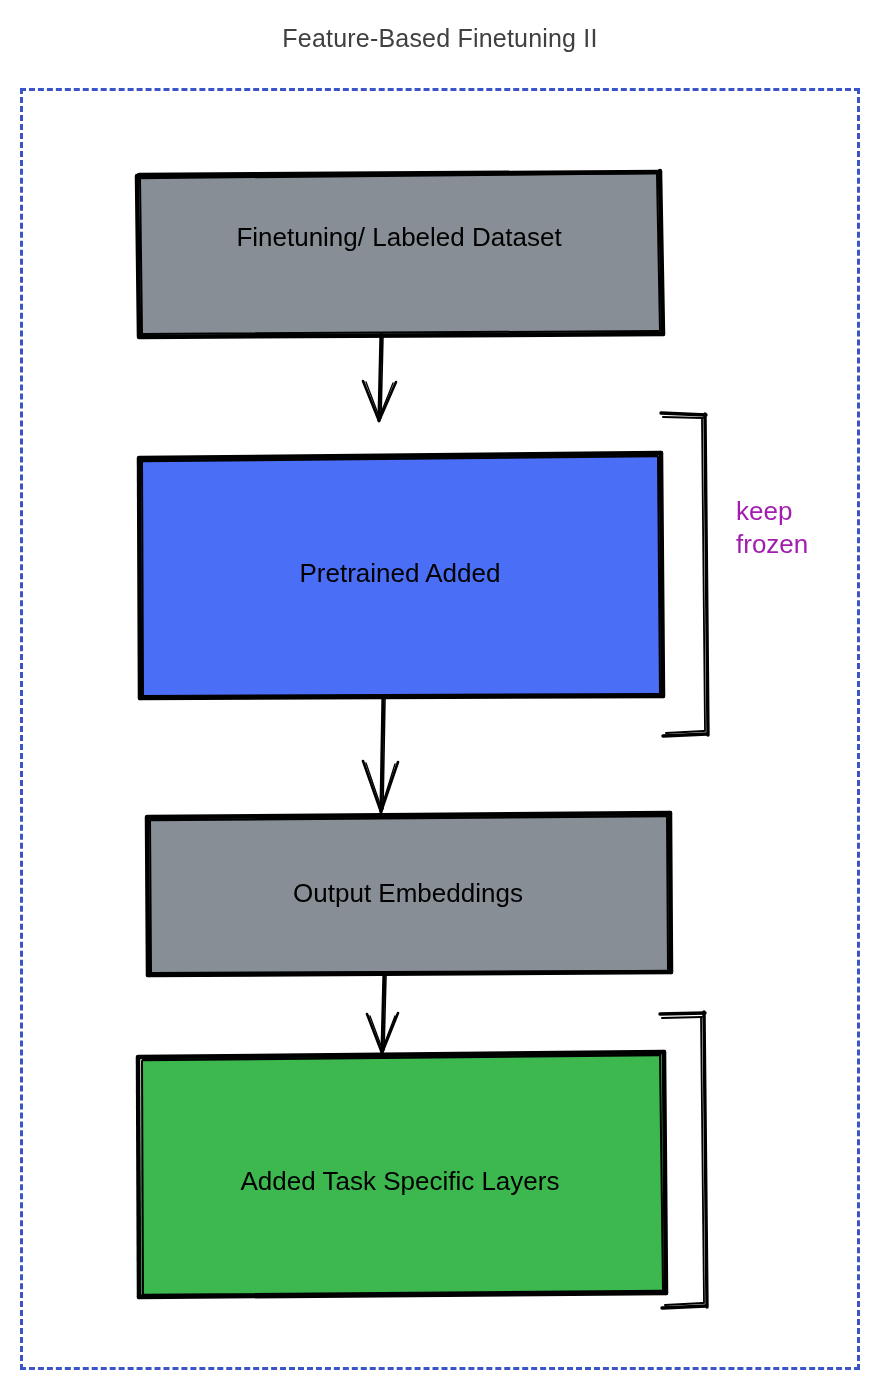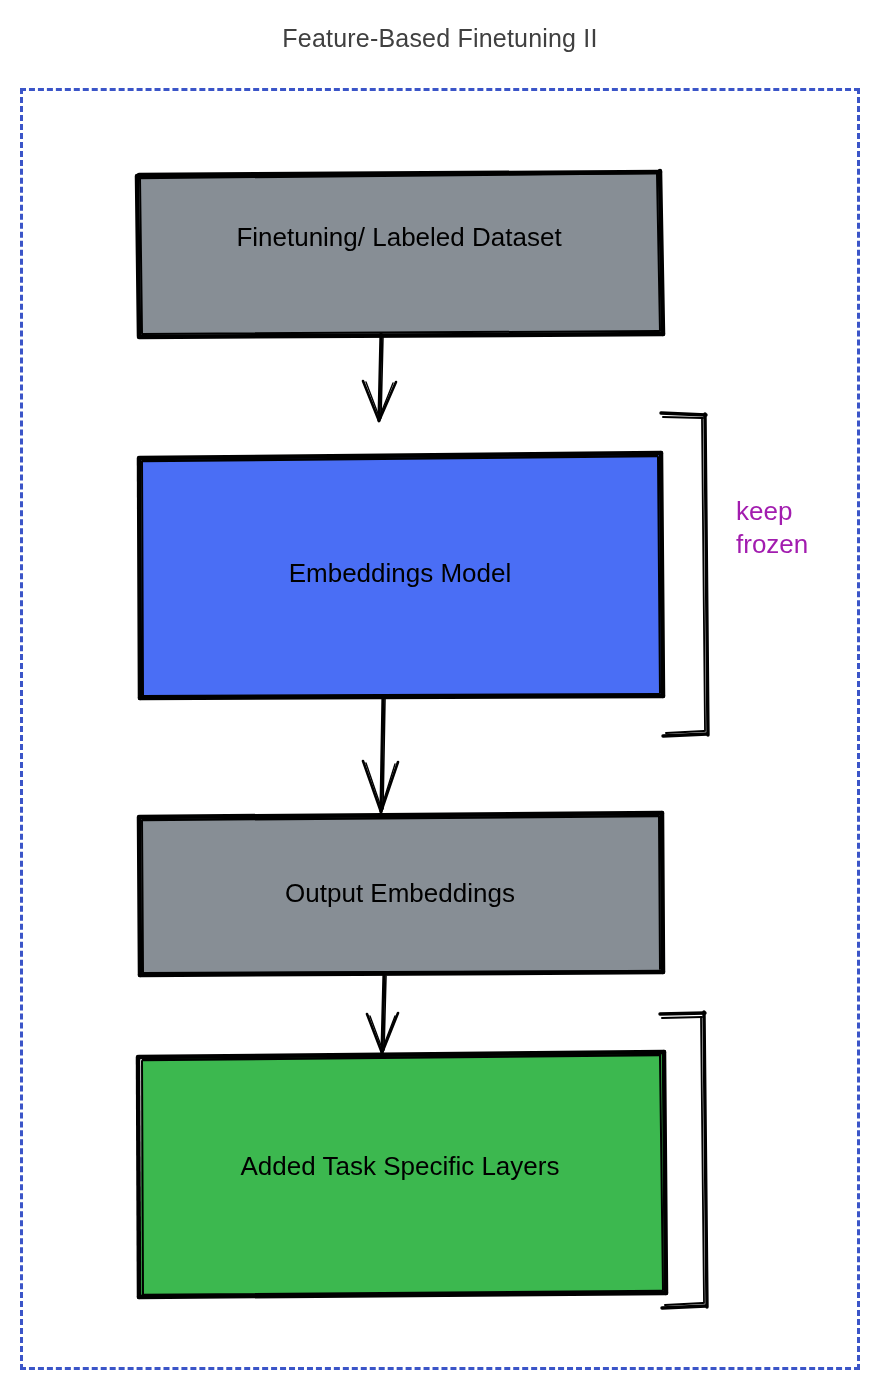--- a/index.html
+++ b/index.html
@@ -104,24 +104,24 @@
       <path d="M4,5 L522,2 L524,243 L2,245 Z" fill="#4a6ef5" stroke="none"></path>
       <path d="M2,6 L523,1" fill="none" stroke="#000000" stroke-width="4.5" stroke-linecap="round"></path>
       <path d="M5,9 L519,4" fill="none" stroke="#000000" stroke-width="2.5" stroke-linecap="round"></path>
       <path d="M523,1 L525,244" fill="none" stroke="#000000" stroke-width="4.5" stroke-linecap="round"></path>
       <path d="M520,5 L522,241" fill="none" stroke="#000000" stroke-width="2" stroke-linecap="round"></path>
       <path d="M525,244 L2,246" fill="none" stroke="#000000" stroke-width="4.5" stroke-linecap="round"></path>
       <path d="M521,242 L5,244" fill="none" stroke="#000000" stroke-width="2" stroke-linecap="round"></path>
       <path d="M2,246 L1,6" fill="none" stroke="#000000" stroke-width="4.5" stroke-linecap="round"></path>
       <path d="M5,243 L4,9" fill="none" stroke="#000000" stroke-width="2" stroke-linecap="round"></path>
     </svg>
-    <div class="node-label" style="top:106px;">Embeddings Model</div>
-  </div>
-
-  <div class="node" style="left:138px; top:812px; width:524px; height:162px;">
+    <div class="node-label" style="top:106px;">Pretrained Added</div>
+  </div>
+
+  <div class="node" style="left:146px; top:812px; width:524px; height:162px;">
     <svg class="sketch-svg" width="544" height="182" viewBox="0 0 544 182">
       <path d="M4,4 L523,2 L524,159 L2,162 Z" fill="#878e95" stroke="none"></path>
       <path d="M2,5 L524,1" fill="none" stroke="#000000" stroke-width="4.5" stroke-linecap="round"></path>
       <path d="M5,8 L520,4" fill="none" stroke="#000000" stroke-width="2.5" stroke-linecap="round"></path>
       <path d="M524,1 L525,160" fill="none" stroke="#000000" stroke-width="4.5" stroke-linecap="round"></path>
       <path d="M521,4 L522,157" fill="none" stroke="#000000" stroke-width="2" stroke-linecap="round"></path>
       <path d="M525,160 L2,163" fill="none" stroke="#000000" stroke-width="4.5" stroke-linecap="round"></path>
       <path d="M521,159 L5,161" fill="none" stroke="#000000" stroke-width="2" stroke-linecap="round"></path>
       <path d="M2,163 L1,5" fill="none" stroke="#000000" stroke-width="4.5" stroke-linecap="round"></path>
       <path d="M5,160 L4,8" fill="none" stroke="#000000" stroke-width="2" stroke-linecap="round"></path>
@@ -134,21 +134,21 @@
       <path d="M6,8 L527,3 L529,242 L4,246 Z" fill="#3cb84f" stroke="none"></path>
       <path d="M3,7 L528,2" fill="none" stroke="#000000" stroke-width="4.5" stroke-linecap="round"></path>
       <path d="M7,10 L524,5" fill="none" stroke="#000000" stroke-width="2.5" stroke-linecap="round"></path>
       <path d="M528,2 L530,243" fill="none" stroke="#000000" stroke-width="4.5" stroke-linecap="round"></path>
       <path d="M524,6 L527,240" fill="none" stroke="#000000" stroke-width="2" stroke-linecap="round"></path>
       <path d="M530,243 L3,247" fill="none" stroke="#000000" stroke-width="4.5" stroke-linecap="round"></path>
       <path d="M526,241 L7,245" fill="none" stroke="#000000" stroke-width="2.5" stroke-linecap="round"></path>
       <path d="M3,247 L2,7" fill="none" stroke="#000000" stroke-width="4.5" stroke-linecap="round"></path>
       <path d="M7,244 L6,11" fill="none" stroke="#000000" stroke-width="2" stroke-linecap="round"></path>
     </svg>
-    <div class="node-label" style="top:101px;">Added Task Specific Layers</div>
+    <div class="node-label" style="top:116px;">Added Task Specific Layers</div>
   </div>
 
   <svg class="layer-svg" viewBox="0 0 880 1393">
 
     <g>
       <path d="M381,334 L379,420" fill="none" stroke="#000000" stroke-width="3.2" stroke-linecap="round"></path>
       <path d="M383,336 L381,418" fill="none" stroke="#000000" stroke-width="1.6" stroke-linecap="round"></path>
       <path d="M363,381 L379,421" fill="none" stroke="#000000" stroke-width="2.6" stroke-linecap="round"></path>
       <path d="M366,382 L380,419" fill="none" stroke="#000000" stroke-width="1.4" stroke-linecap="round"></path>
       <path d="M396,382 L379,421" fill="none" stroke="#000000" stroke-width="2.6" stroke-linecap="round"></path>

